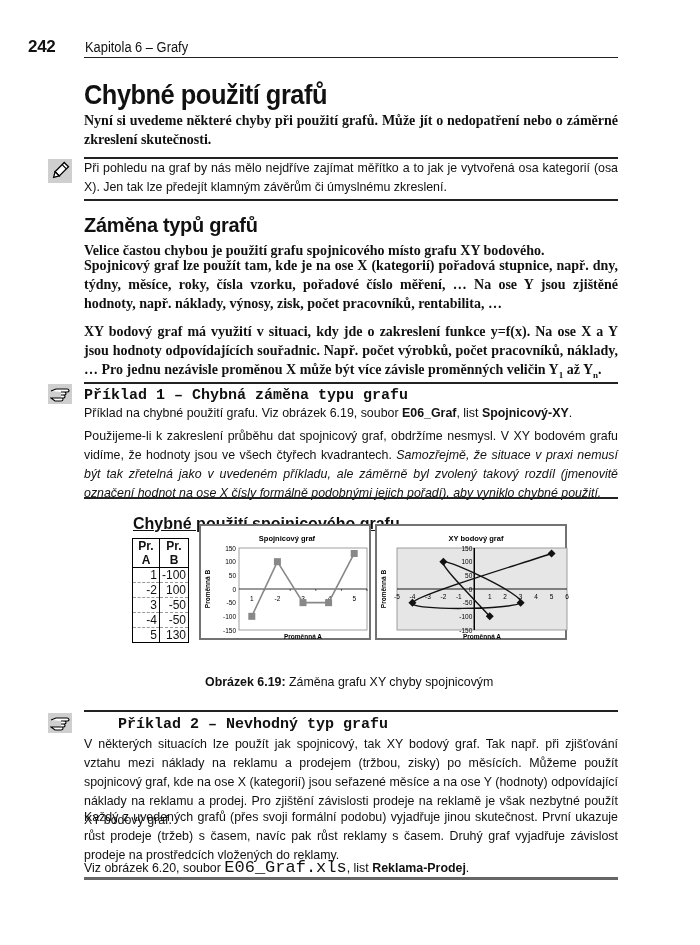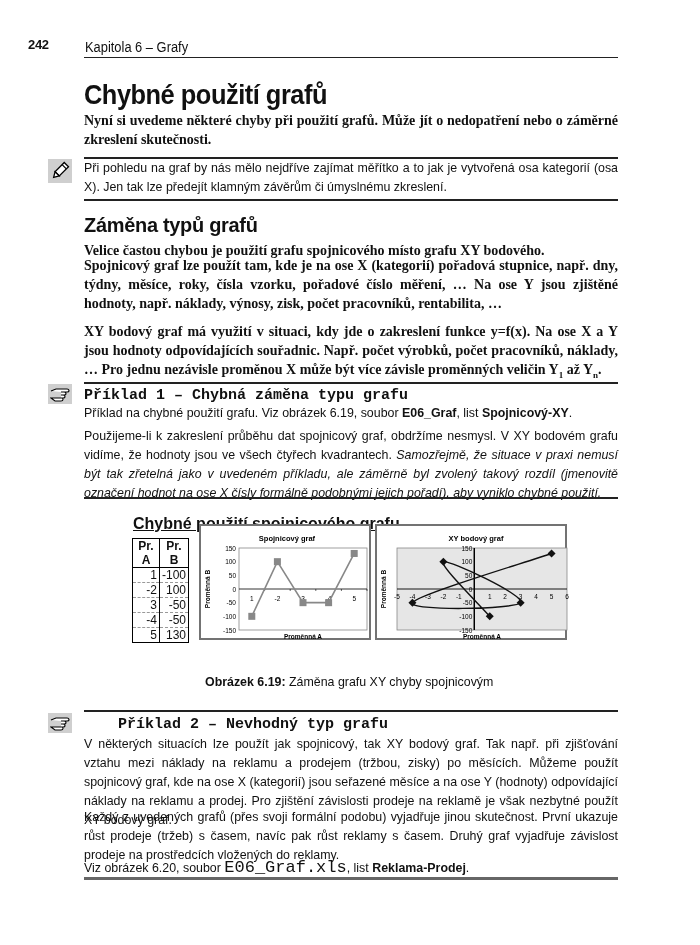--- a/index.html
+++ b/index.html
@@ -1,20 +1,20 @@
 <!DOCTYPE html>
 <html><head>
 <meta charset="utf-8">
 <style>
   * { box-sizing: border-box; margin: 0; padding: 0; }
   html, body { width: 700px; height: 945px; background: #ffffff; overflow: hidden; }
   body { position: relative; font-family: "Liberation Serif", serif; color: #111; }
 
   .header { position: absolute; top: 37px; left: 28px; width: 594px; height: 22px; }
-  .page-num { position: absolute; left: 0; top: 0; font-family: "Liberation Sans", sans-serif; font-weight: bold; font-size: 13px; letter-spacing: -0.3px; }
+  .page-num { position: absolute; left: 0; top: 0; font-family: "Liberation Sans", sans-serif; font-weight: bold; font-size: 17px; letter-spacing: -0.3px; }
   .chapter { position: absolute; left: 57px; top: 2px; font-family: "Liberation Sans", sans-serif; font-size: 14px; transform: scaleX(0.92); transform-origin: left; }
   .header-rule { position: absolute; top: 57px; left: 84px; width: 534px; height: 1px; background: #222; }
 
   .h1 { position: absolute; top: 80px; left: 84px; font-family: "Liberation Sans", sans-serif; font-weight: bold; font-size: 27px; letter-spacing: -0.5px; transform: scaleX(0.94); transform-origin: left; }
   .serif-p { position: absolute; left: 84px; width: 534px; font-size: 14px; line-height: 19px; text-align: justify; font-weight: bold; }
 
   .rule { position: absolute; left: 84px; width: 534px; height: 1.5px; background: #222; }
   .rule-thick { position: absolute; left: 84px; width: 534px; height: 3px; background: #666; }
 
   .note-icon { position: absolute; left: 48px; width: 24px; height: 24px; background: #cfcfcf; display: flex; align-items: center; justify-content: center; }

